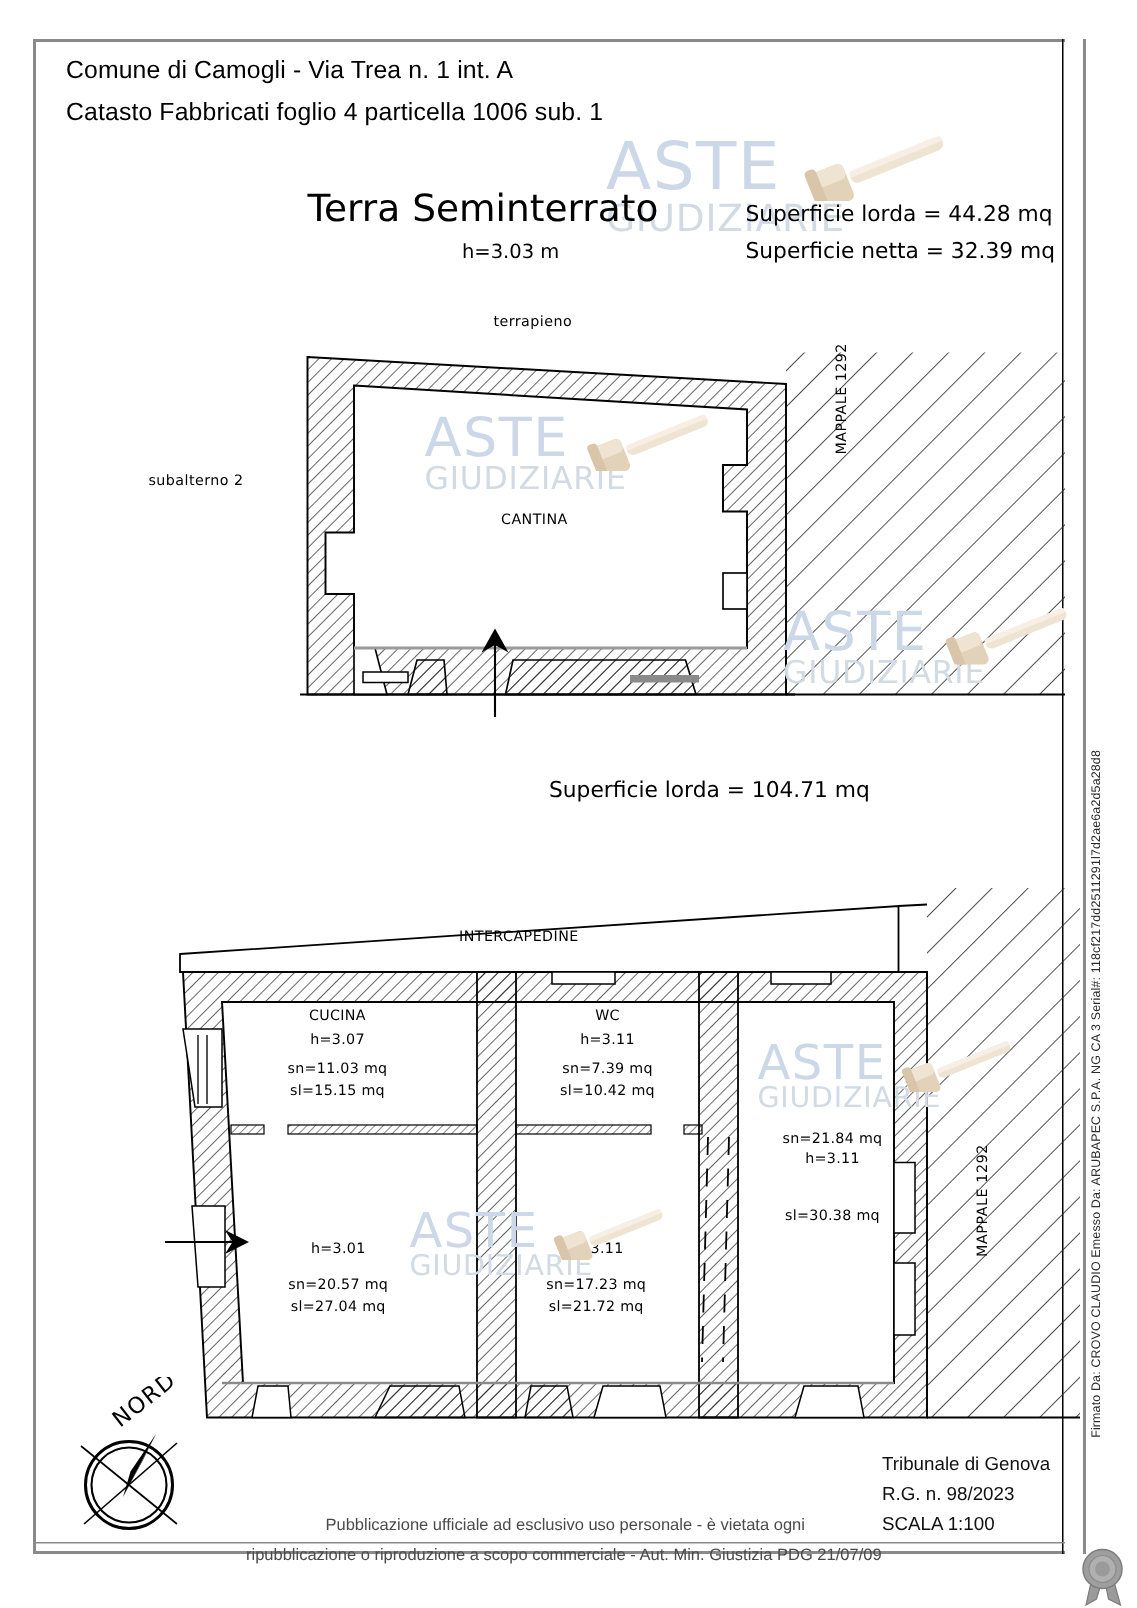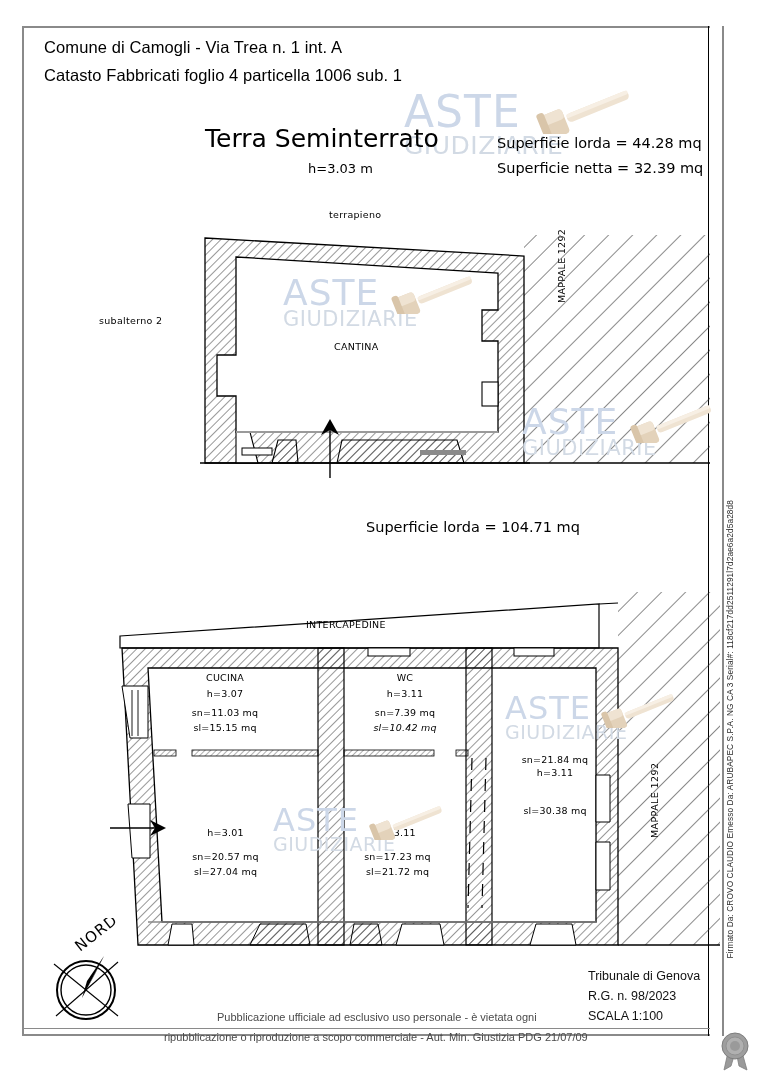--- a/index.html
+++ b/index.html
@@ -331,21 +331,21 @@
   <div class="small-label" style="left:306px; top:619px;">INTERCAPEDINE</div>
 
   <div class="room-label" style="left:170px; top:670px; width:110px;">CUCINA</div>
   <div class="room-label" style="left:170px; top:686px; width:110px;">h=3.07</div>
   <div class="room-label" style="left:170px; top:705px; width:110px;">sn=11.03 mq</div>
   <div class="room-label" style="left:170px; top:720px; width:110px;">sl=15.15 mq</div>
 
   <div class="room-label" style="left:355px; top:670px; width:100px;">WC</div>
   <div class="room-label" style="left:355px; top:686px; width:100px;">h=3.11</div>
   <div class="room-label" style="left:355px; top:705px; width:100px;">sn=7.39 mq</div>
-  <div class="room-label" style="left:355px; top:720px; width:100px;font-style:italic;">sl=10.42 mq</div>
+  <div class="room-label" style="left:355px; top:720px; width:100px;">sl=10.42 mq</div>
 
   <div class="room-label" style="left:500px; top:765px; width:110px;">h=3.11</div>
   <div class="room-label" style="left:500px; top:752px; width:110px;">sn=21.84 mq</div>
   <div class="room-label" style="left:500px; top:803px; width:110px;">sl=30.38 mq</div>
 
   <div class="room-label" style="left:173px; top:825px; width:105px;">h=3.01</div>
   <div class="room-label" style="left:173px; top:849px; width:105px;">sn=20.57 mq</div>
   <div class="room-label" style="left:173px; top:864px; width:105px;">sl=27.04 mq</div>
 
   <div class="room-label" style="left:345px; top:825px; width:105px;">h=3.11</div>

